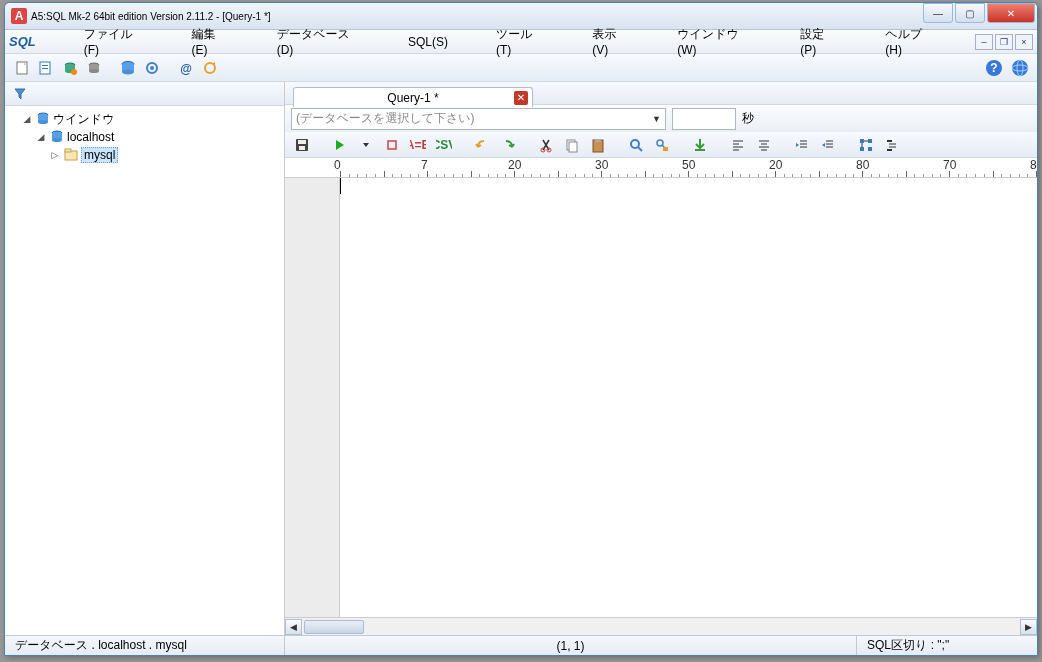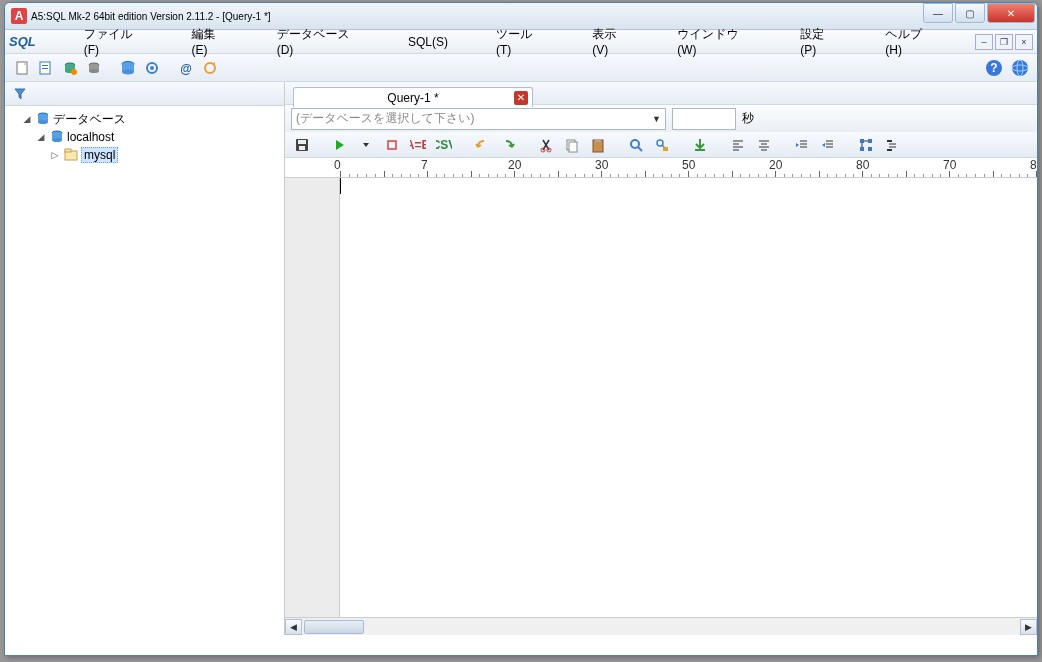--- a/index.html
+++ b/index.html
@@ -182,21 +182,21 @@
       <div class="tree">
         <div class="tree-node indent-1">
           <span class="tree-toggle">◢</span>
           <span class="tree-icon">
               <svg width="16" height="16">
                 <ellipse cx="8" cy="4" rx="5" ry="2" fill="#58a0e8" stroke="#2868b0"></ellipse>
                 <rect x="3" y="4" width="10" height="7" fill="#58a0e8"></rect>
                 <ellipse cx="8" cy="11" rx="5" ry="2" fill="#4890d8"></ellipse>
               </svg>
             </span>
-          <span class="tree-label">データベース</span>
+          <span class="tree-label">ウインドウ</span>
         </div>
         <div class="tree-node indent-2">
           <span class="tree-toggle">◢</span>
           <span class="tree-icon">
               <svg width="16" height="16">
                 <ellipse cx="8" cy="4" rx="5" ry="2" fill="#58a0e8" stroke="#2868b0"></ellipse>
                 <rect x="3" y="4" width="10" height="7" fill="#58a0e8"></rect>
                 <ellipse cx="8" cy="11" rx="5" ry="2" fill="#4890d8"></ellipse>
               </svg>
             </span>
@@ -637,13 +637,18 @@
 
       <div class="hscroll">
         <div class="arrow">◀</div>
         <div class="thumb"></div>
         <div class="track"></div>
         <div class="arrow">▶</div>
       </div>
     </div>
   </div>
 
+  <div class="statusbar">
+    <div class="status-cell" style="flex:0 0 280px">データベース . localhost . mysql</div>
+    <div class="status-cell center">(1, 1)</div>
+    <div class="status-cell right" style="flex:0 0 180px">SQL区切り : ";"</div>
+  </div>
 </div>
 
 </body></html>

